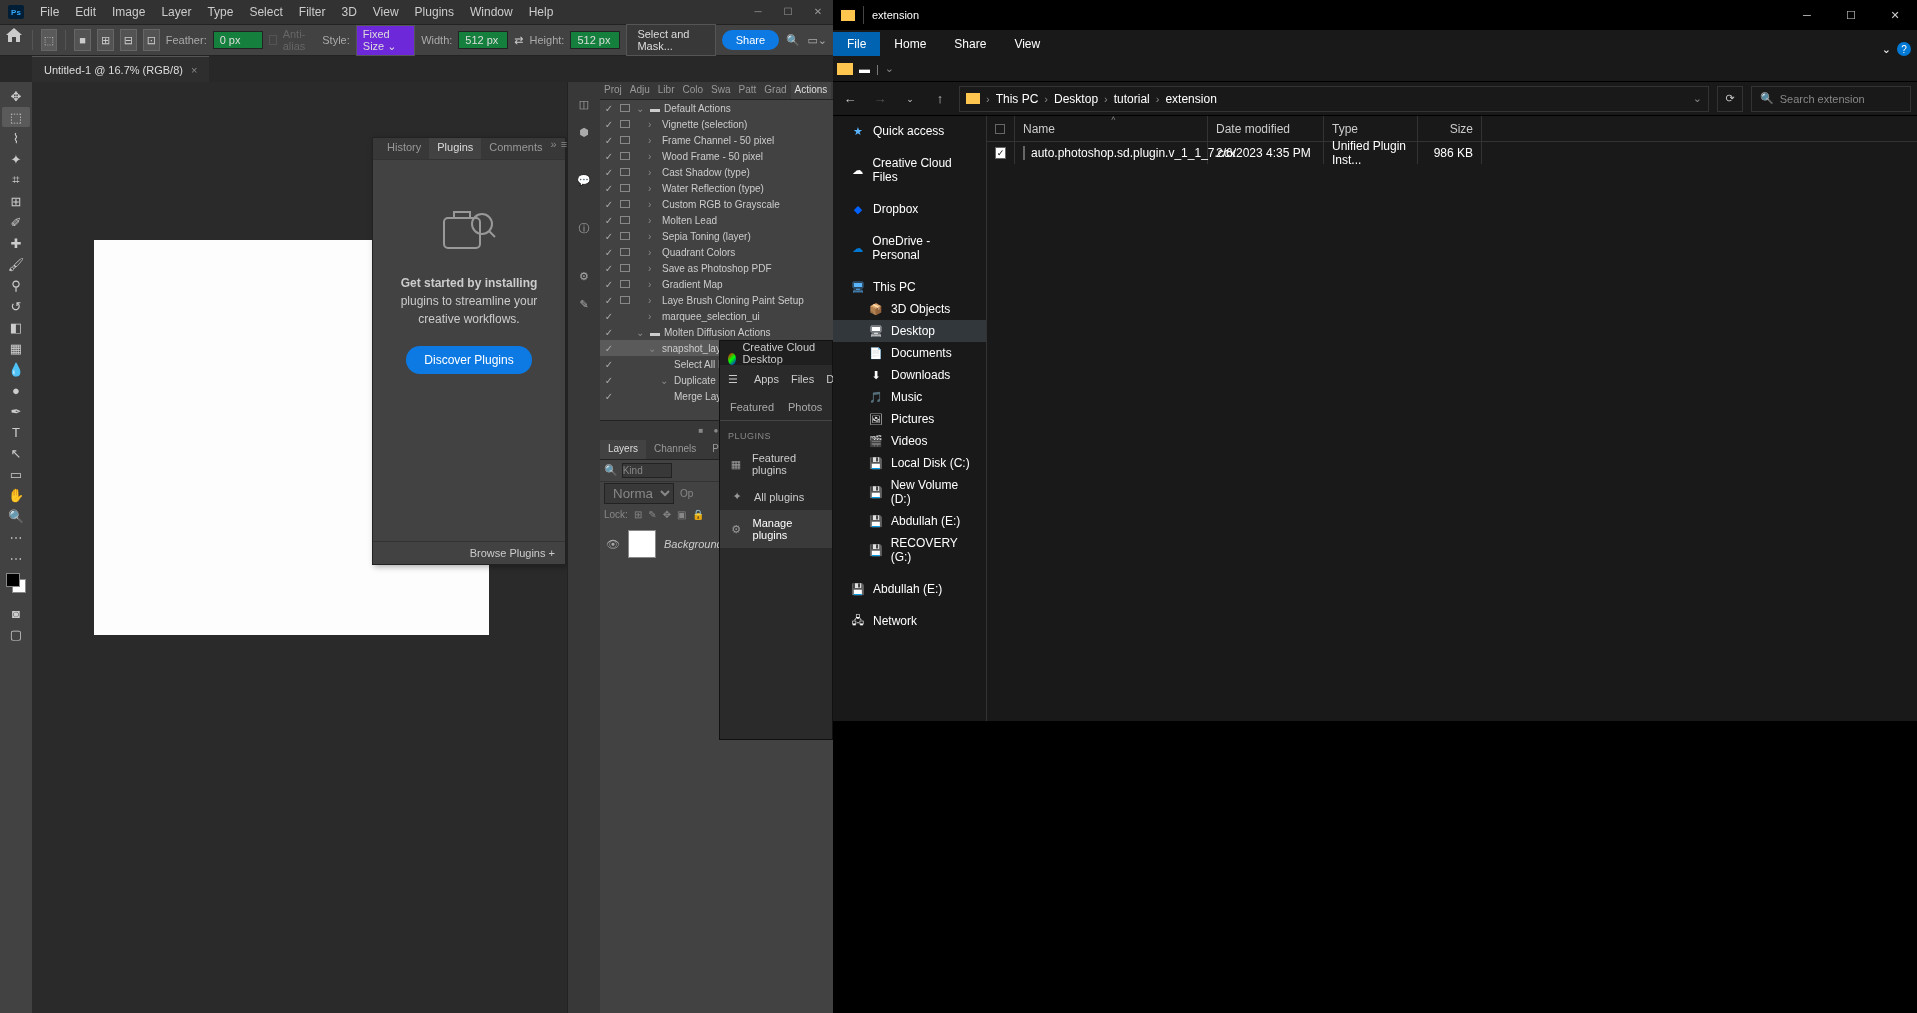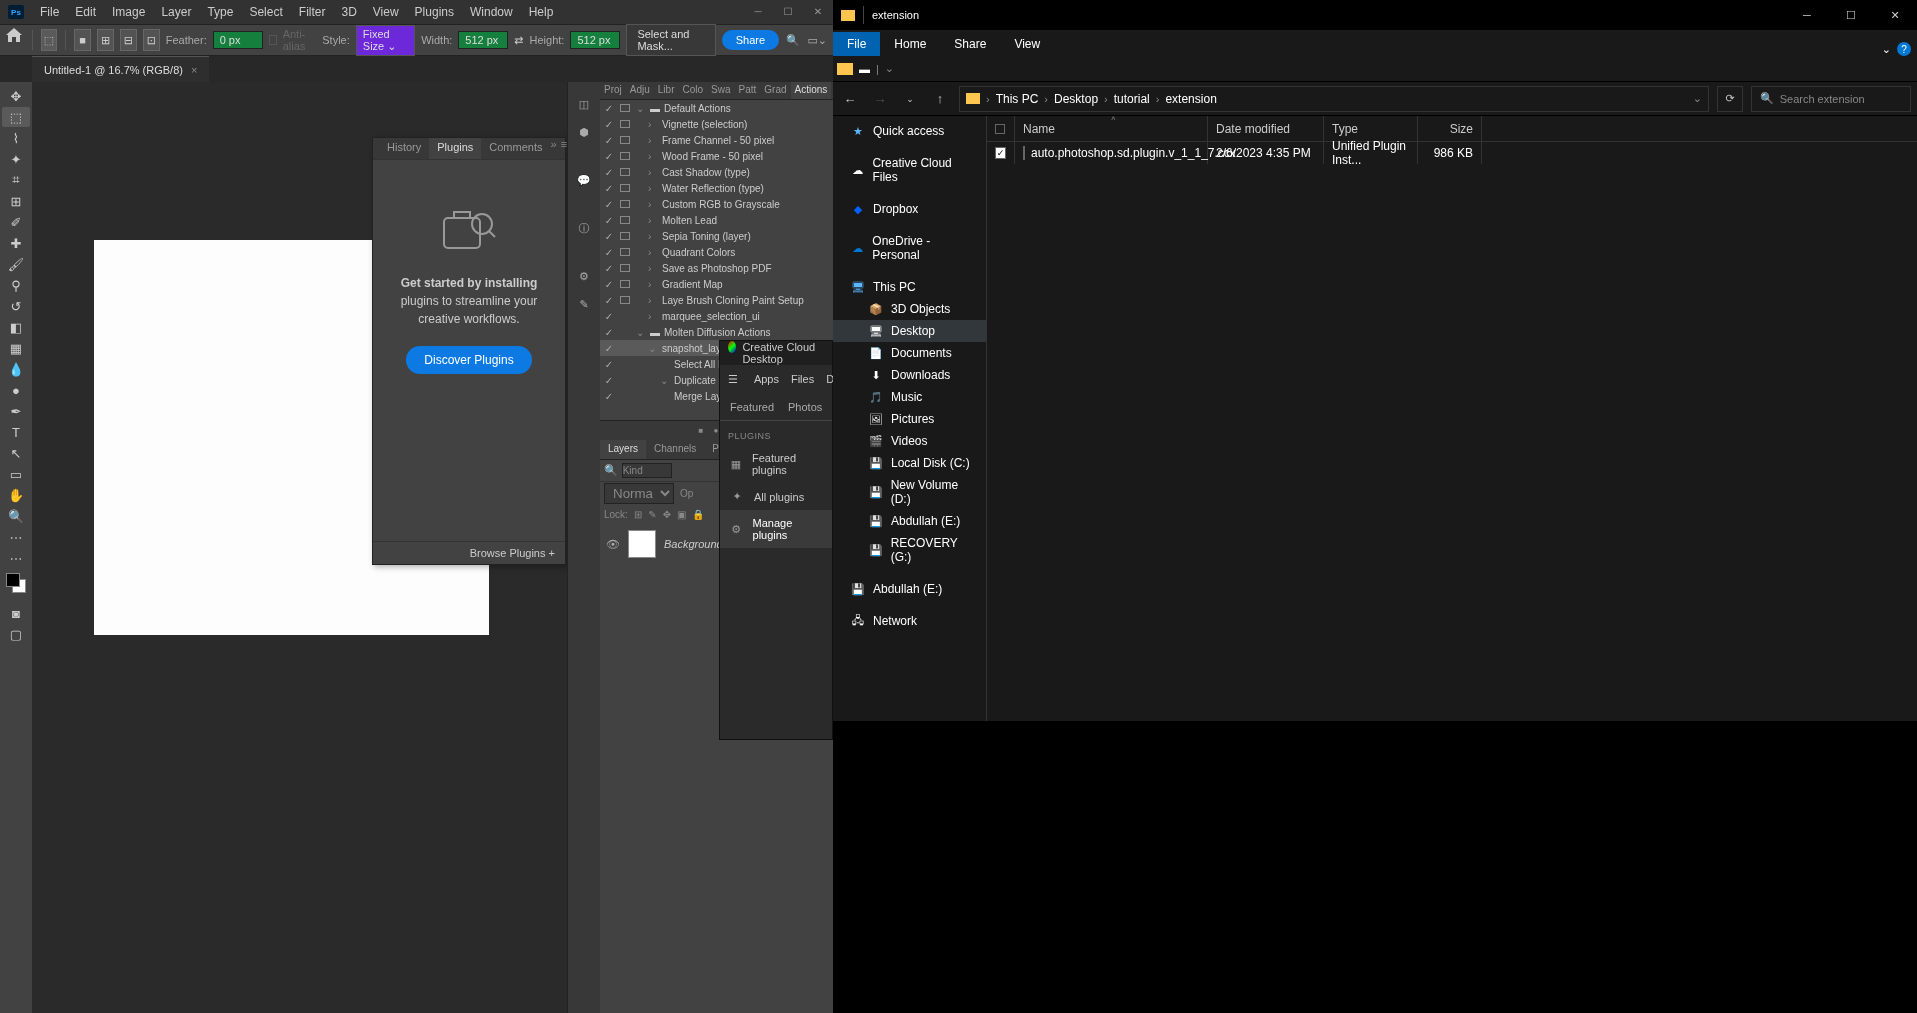--- a/index.html
+++ b/index.html
@@ -81,21 +81,21 @@
     .layers-blend { height: 22px; display: flex; align-items: center; padding: 0 4px; gap: 6px; color: #888; font-size: 10px; }
     .blend-select { background: #383838; border: 1px solid #222; padding: 1px 4px; width: 70px; color: #888; }
     .layers-lock { height: 20px; display: flex; align-items: center; padding: 0 4px; gap: 6px; color: #888; font-size: 10px; }
     .layer-row { height: 40px; display: flex; align-items: center; padding: 0 6px; gap: 8px; }
     .layer-eye { color: #aaa; }
     .layer-thumb { width: 28px; height: 28px; background: #fff; border: 1px solid #888; }
     .layer-name { color: #ccc; font-style: italic; font-size: 11px; }
     
     
     .cc { position: absolute; left: 719px; top: 340px; width: 114px; height: 400px; background: #2a2a2a; border: 1px solid #111; }
-    .cc-title { height: 24px; display: flex; align-items: flex-start; padding: 0 8px; color: #ccc; font-size: 11px; gap: 6px; background: #1f1f1f; }
+    .cc-title { height: 24px; display: flex; align-items: flex-end; padding: 0 8px; color: #ccc; font-size: 11px; gap: 6px; background: #1f1f1f; }
     .cc-icon { width: 12px; height: 12px; background: linear-gradient(135deg,#ff0000,#00ff00,#0000ff); border-radius: 50%; }
     .cc-tabs { height: 28px; display: flex; align-items: center; padding: 0 8px; gap: 12px; color: #ccc; }
     .cc-ham { width: 14px; margin-right: 4px; }
     .cc-subtabs { height: 28px; display: flex; align-items: center; padding: 0 10px; gap: 14px; color: #aaa; font-size: 11px; border-bottom: 1px solid #444; }
     .cc-section { padding: 10px 8px 4px; color: #888; font-size: 9px; letter-spacing: 0.5px; }
     .cc-link { padding: 7px 10px; display: flex; align-items: center; gap: 10px; color: #ccc; font-size: 11px; }
     .cc-link.active { background: #3a3a3a; color: #fff; font-weight: 500; }
     .cc-link-icon { width: 14px; text-align: center; color: #999; }
     
     

